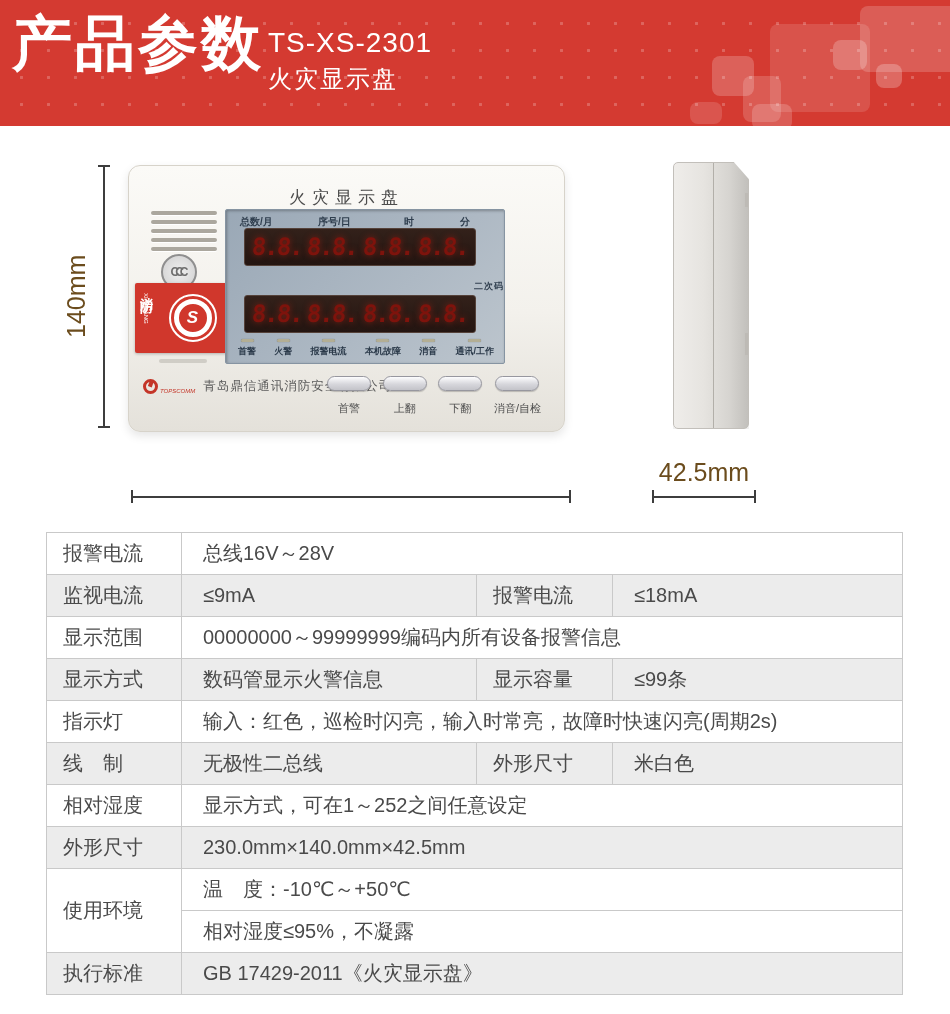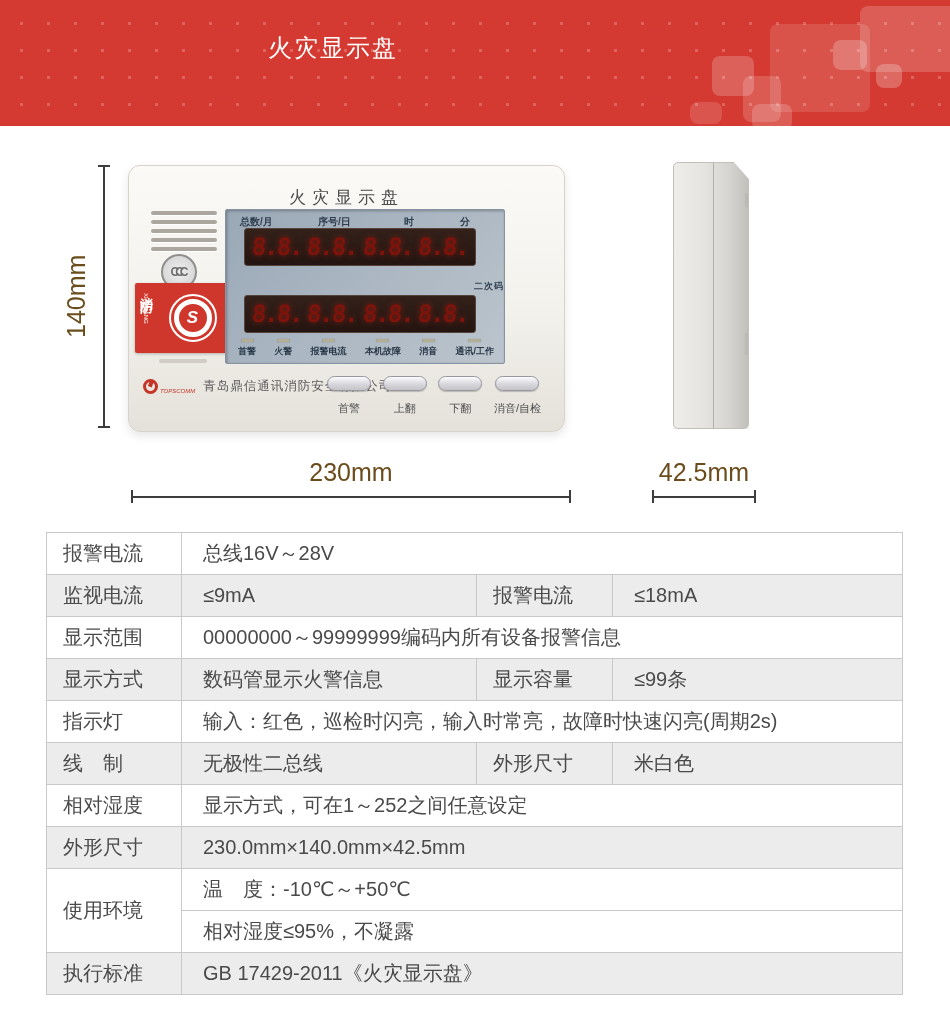--- a/index.html
+++ b/index.html
@@ -160,21 +160,23 @@
 
   <div class="banner">
     <div class="deco-sq" style="left:860px; top:6px;  width:120px; height:66px; background:rgba(255,255,255,.18);"></div>
     <div class="deco-sq" style="left:770px; top:24px; width:100px; height:88px; background:rgba(255,255,255,.13);"></div>
     <div class="deco-sq" style="left:712px; top:56px; width:42px;  height:40px; background:rgba(255,255,255,.20);"></div>
     <div class="deco-sq" style="left:743px; top:76px; width:38px;  height:46px; background:rgba(255,255,255,.17);"></div>
     <div class="deco-sq" style="left:833px; top:40px; width:34px;  height:30px; background:rgba(255,255,255,.22);"></div>
     <div class="deco-sq" style="left:876px; top:64px; width:26px;  height:24px; background:rgba(255,255,255,.24);"></div>
     <div class="deco-sq" style="left:752px; top:104px; width:40px; height:26px; background:rgba(255,255,255,.18);"></div>
     <div class="deco-sq" style="left:690px; top:102px; width:32px; height:22px; background:rgba(255,255,255,.14);"></div>
+    <div class="banner-title">产品参数</div>
     <div class="banner-right">
+      <div class="banner-model">TS-XS-2301</div>
       <div class="banner-sub">火灾显示盘</div>
     </div>
   </div>
 
   <div class="dim-line-v" style="left:103px; top:166px; height:262px;"></div>
   <div class="tick-h" style="left:98px; top:165px;"></div>
   <div class="tick-h" style="left:98px; top:426px;"></div>
   <div class="dim-140 dim-text">140mm</div>
 
   <div class="device">
@@ -274,21 +276,20 @@
         </div>
     </div>
   </div>
 
   <div class="side-view">
     <div class="side-seam"></div>
     <div class="side-notch" style="top:170px;"></div>
     <div class="side-notch" style="top:30px; height:14px;"></div>
   </div>
 
-  <div class="dim-230 dim-text">230mm</div>
   <div class="dim-line-h" style="left:131px; top:496px; width:440px;"></div>
   <div class="tick-v" style="left:131px; top:490px;"></div>
   <div class="tick-v" style="left:569px; top:490px;"></div>
 
   <div class="dim-425 dim-text">42.5mm</div>
   <div class="dim-line-h" style="left:652px; top:496px; width:104px;"></div>
   <div class="tick-v" style="left:652px; top:490px;"></div>
   <div class="tick-v" style="left:754px; top:490px;"></div>
 
   <table class="spec">

